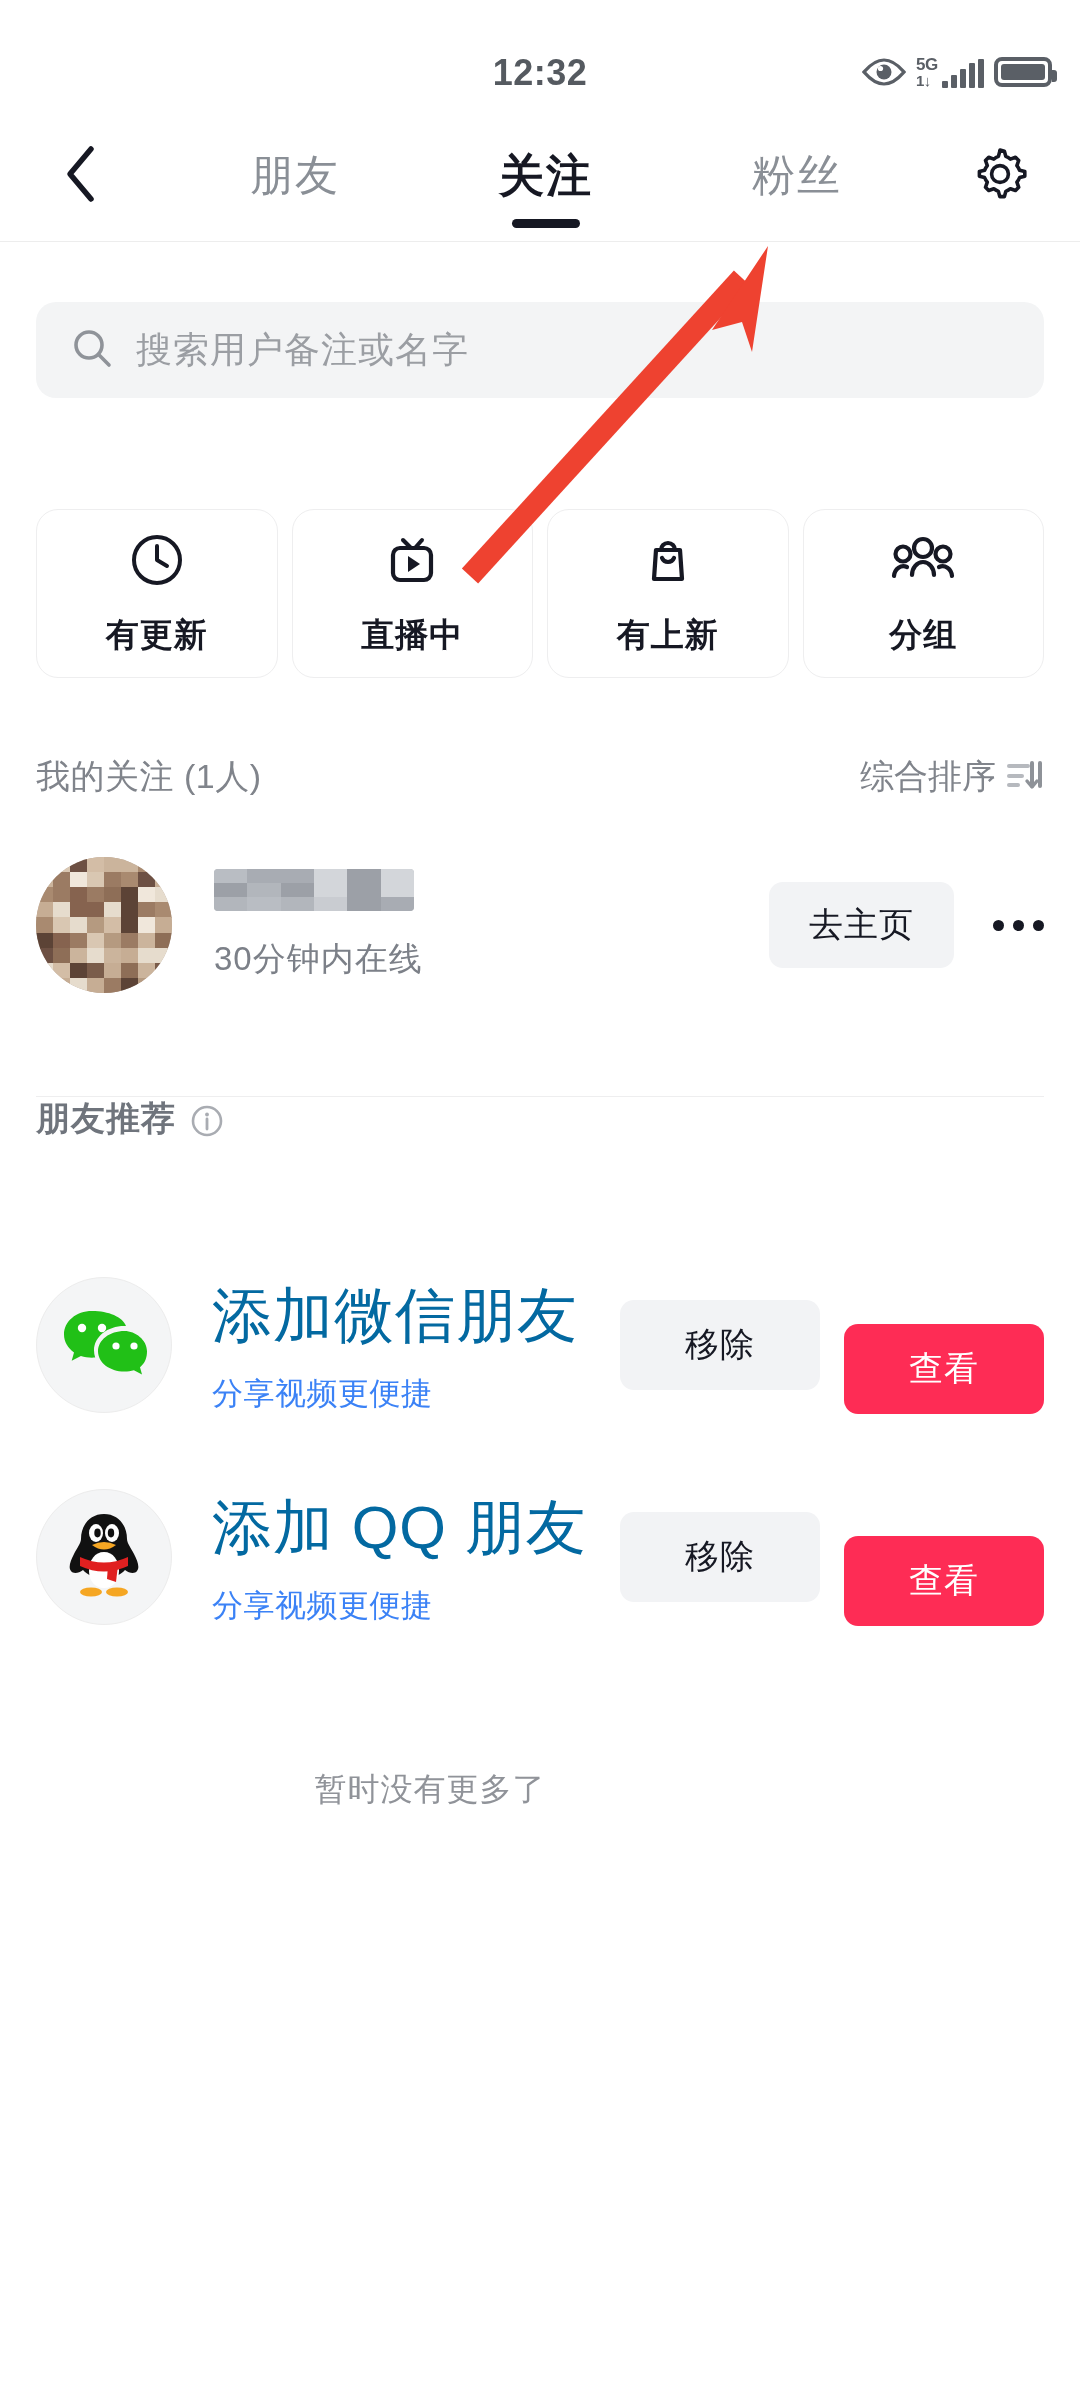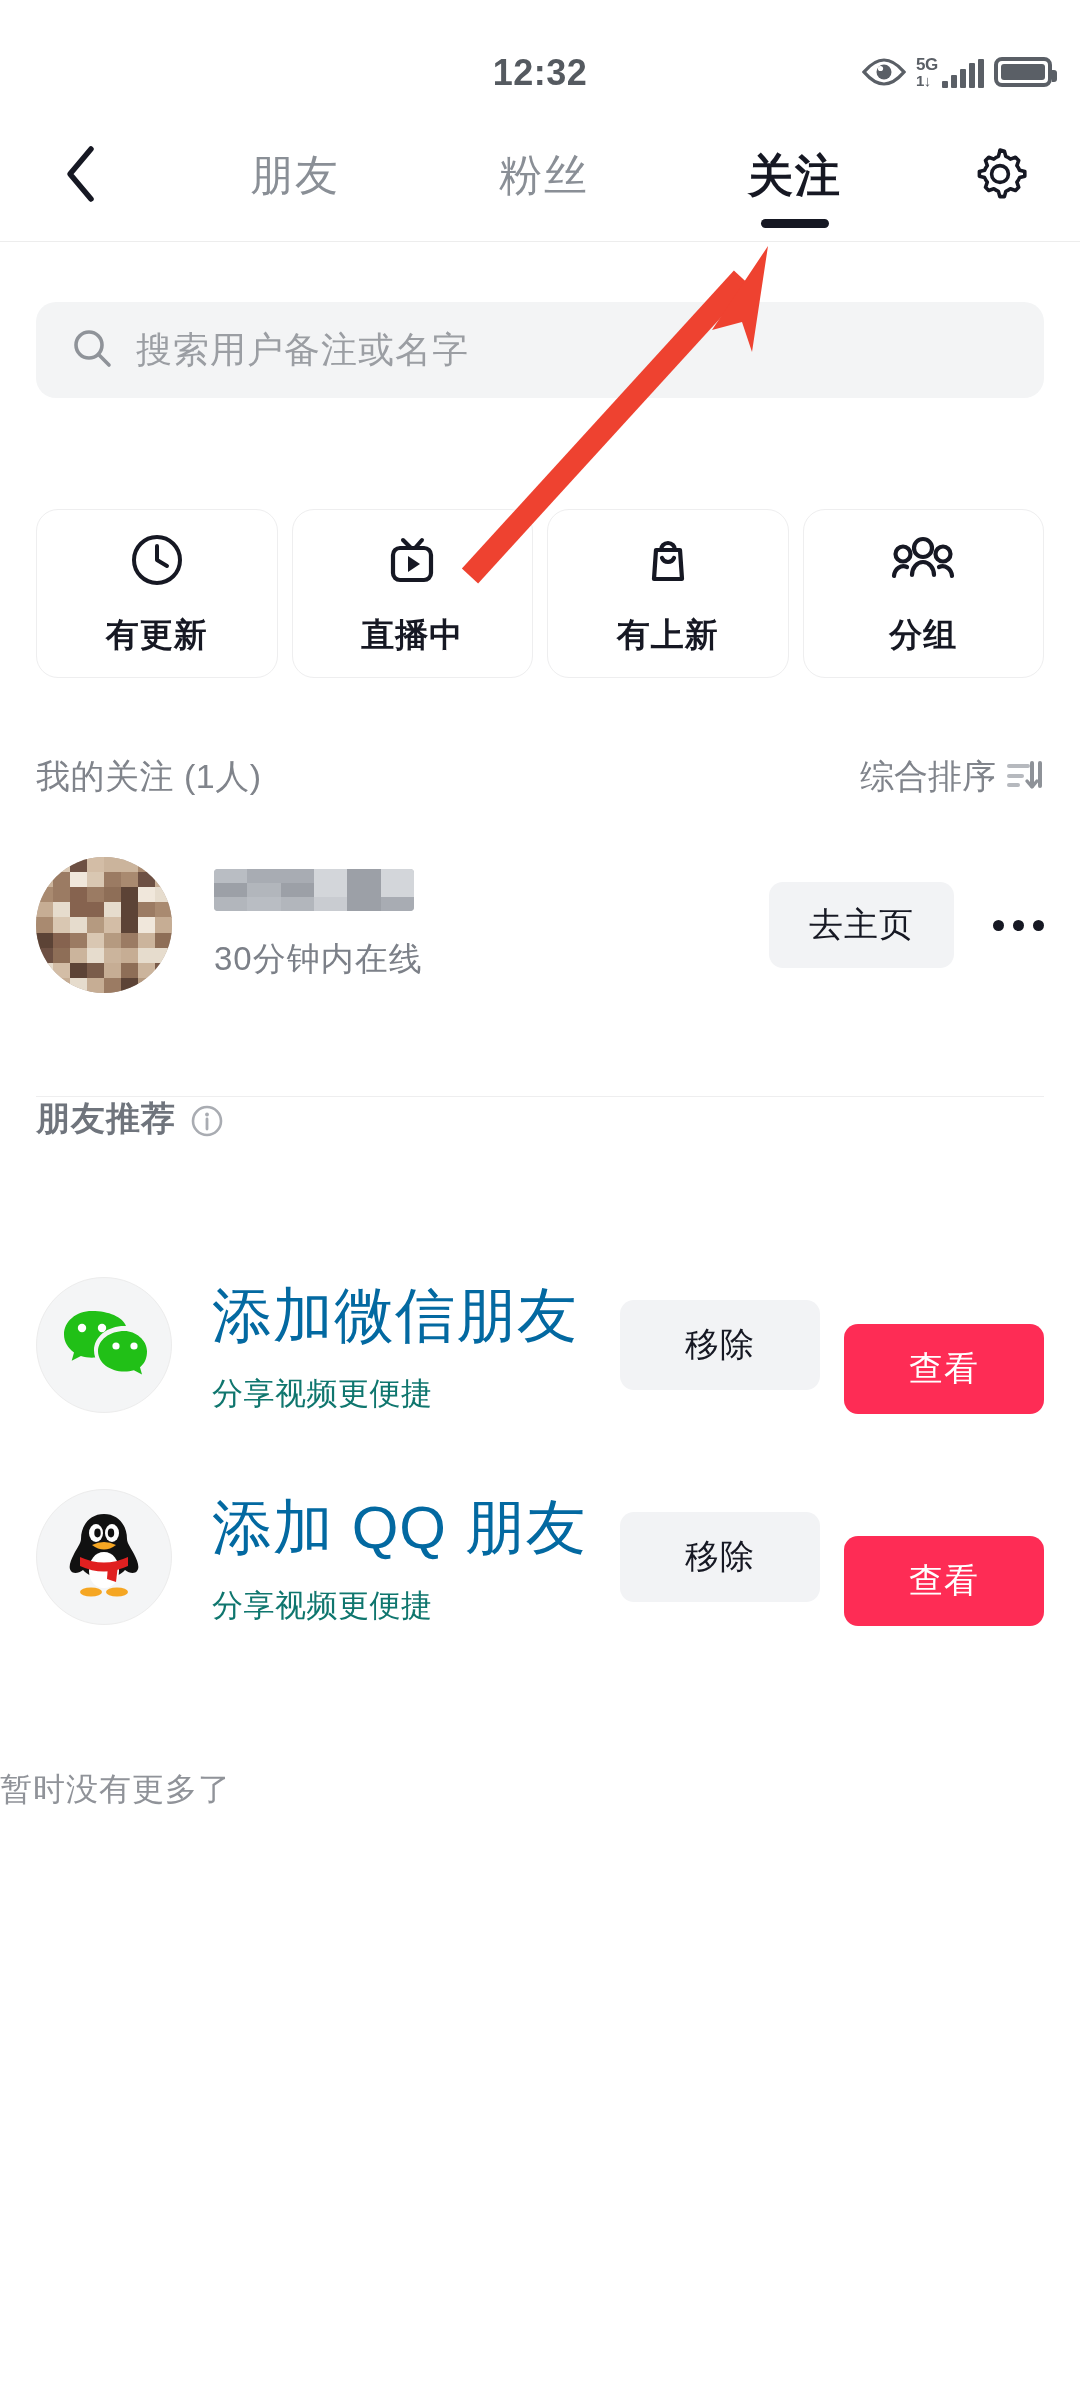--- a/index.html
+++ b/index.html
@@ -171,36 +171,36 @@
     display: flex; align-items: center;
   }
   .rec-avatar {
     width: 136px; height: 136px; border-radius: 50%;
     background: #f4f5f6; border: 1px solid #ececec;
     display: flex; align-items: center; justify-content: center;
     flex: 0 0 auto;
   }
   .rec-meta { margin-left: 40px; flex: 1 1 auto; }
   .rec-title2 { font-size: 60px; color: #0369a1; letter-spacing: 1px; }
-  .rec-sub { margin-top: 16px; font-size: 31px; color: #0f766e; letter-spacing: 0.5px; }
+  .rec-sub { margin-top: 16px; font-size: 31px; color: #3b82f6; letter-spacing: 0.5px; }
   .rec-btns { display: flex; align-items: center; gap: 24px; flex: 0 0 auto; }
   .btn-remove {
     background: #f2f3f5; border-radius: 14px; padding: 22px 0;
     width: 200px; text-align: center;
     font-size: 34px; color: #161823; cursor: pointer; letter-spacing: 1px;
   }
   .btn-view {
     border-radius: 14px; padding: 22px 0;
     width: 200px; text-align: center;
     font-size: 34px; color: #ffffff; cursor: pointer; letter-spacing: 1px; margin-top: 48px;
   }
 
   .footer-note {
     position: absolute; top: 1768px; left: 0; width: 860px;
-    text-align: left; font-size: 32px; color: #909399; letter-spacing: 1px;
+    text-align: center; font-size: 32px; color: #909399; letter-spacing: 1px;
   }
 
   
   .anno { position: absolute; top: 0; left: 0; width: 1080px; height: 2400px; pointer-events: none; }
 </style>
 </head>
 <body>
 
 <div id="screen">
 
@@ -243,25 +243,25 @@
         <svg width="34" height="58" viewBox="0 0 34 58">
           <path d="M28 4 L7 29 L28 54" fill="none" stroke="#161823" stroke-width="5.5" stroke-linecap="round" stroke-linejoin="round"></path>
         </svg>
       </span>
     </div>
 
     <div class="tabs">
       <div class="tab">
         <span class="tab-label">朋友</span>
       </div>
+      <div class="tab active">
+        <span class="tab-label">关注</span>
+      </div>
       <div class="tab">
         <span class="tab-label">粉丝</span>
-      </div>
-      <div class="tab active">
-        <span class="tab-label">关注</span>
       </div>
     </div>
 
     <div class="nav-gear">
       <span>
         <svg width="62" height="62" viewBox="0 0 62 62">
           <path d="M31 7 l4.4 1.2 1.4 5.2 a18.5 18.5 0 0 1 4.6 2.7 l5.1-1.8 3.2 3.2 -1.8 5.1
                    a18.5 18.5 0 0 1 2.7 4.6 l5.2 1.4 0 4.6 -5.2 1.4 a18.5 18.5 0 0 1 -2.7 4.6
                    l1.8 5.1 -3.2 3.2 -5.1-1.8 a18.5 18.5 0 0 1 -4.6 2.7 l-1.4 5.2 -4.6 0
                    -1.4-5.2 a18.5 18.5 0 0 1 -4.6 -2.7 l-5.1 1.8 -3.2-3.2 1.8-5.1

